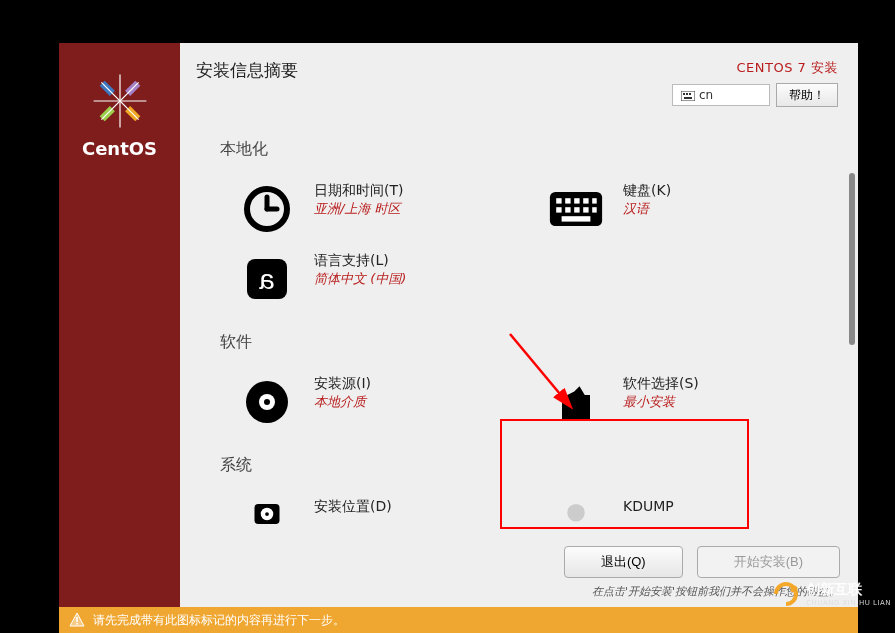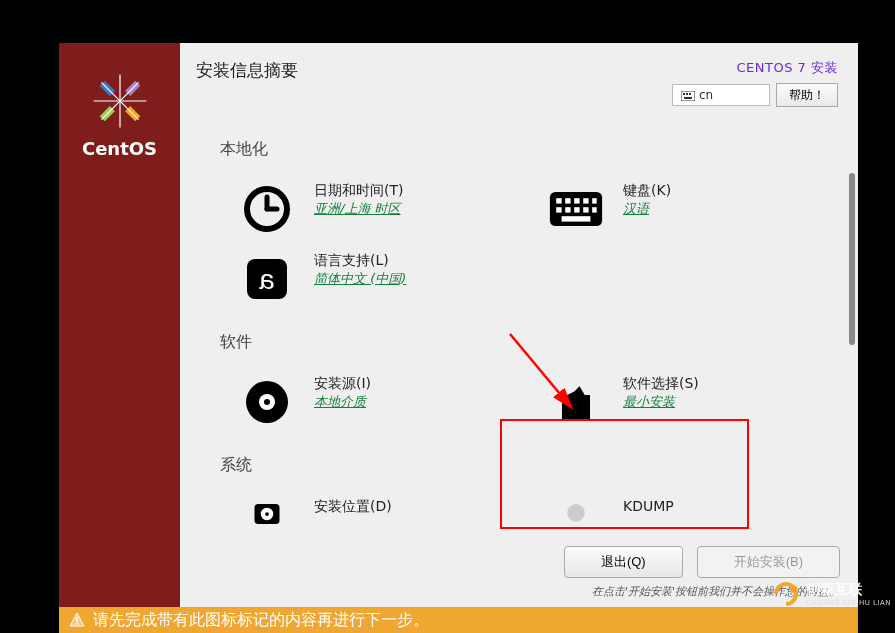--- a/index.html
+++ b/index.html
@@ -53,21 +53,21 @@
       min-width: 0;
       position: relative;
     }
     .header {
       display: flex;
       justify-content: space-between;
       padding: 16px 20px 8px 16px;
     }
     .header-left { font-size: 17px; font-weight: 500; color:#222; }
     .header-right { text-align: right; }
-    .header-title-small { font-size: 13px; color:#6d28d9; margin-bottom: 6px; letter-spacing: .5px;}
+    .header-title-small { font-size: 13px; color:#b91c1c; margin-bottom: 6px; letter-spacing: .5px;}
     .header-controls { display: flex; gap: 6px; align-items: center; justify-content: flex-end;}
     .kb-indicator {
       display: flex;
       align-items: center;
       gap: 4px;
       background: #fff;
       border: 1px solid #bbb;
       padding: 2px 8px;
       font-size: 12px;
       height: 22px;
@@ -112,21 +112,21 @@
     .spoke .icon-wrap {
       width: 54px;
       height: 54px;
       display:flex;
       align-items:center;
       justify-content:center;
       flex-shrink:0;
     }
     .spoke-text { }
     .spoke-title { font-size: 14px; color:#222; }
-    .spoke-sub { font-size: 13px; font-style: italic; color:#15803d;text-decoration:underline; }
+    .spoke-sub { font-size: 13px; font-style: italic; color:#b91c1c; }
     .highlight-box {
       position: absolute;
       border: 2px solid #f00;
       pointer-events: none;
     }
     .arrow {
       position: absolute;
       pointer-events: none;
     }
     .footer {
@@ -151,21 +151,21 @@
     }
     .footer-note { font-size: 11px; color:#555; font-style: italic;}
     .warnbar {
       background: #f0a732;
       color: #fff;
       height: 26px;
       display: flex;
       align-items: center;
       gap: 8px;
       padding: 0 10px;
-      font-size: 16px;
+      font-size: 12px;
     }
     .warnbar .warn-icon {
       width: 16px;
       height: 16px;
     }
     .watermark {
       position: absolute;
       right: 4px;
       bottom: 26px;
       display:flex;

